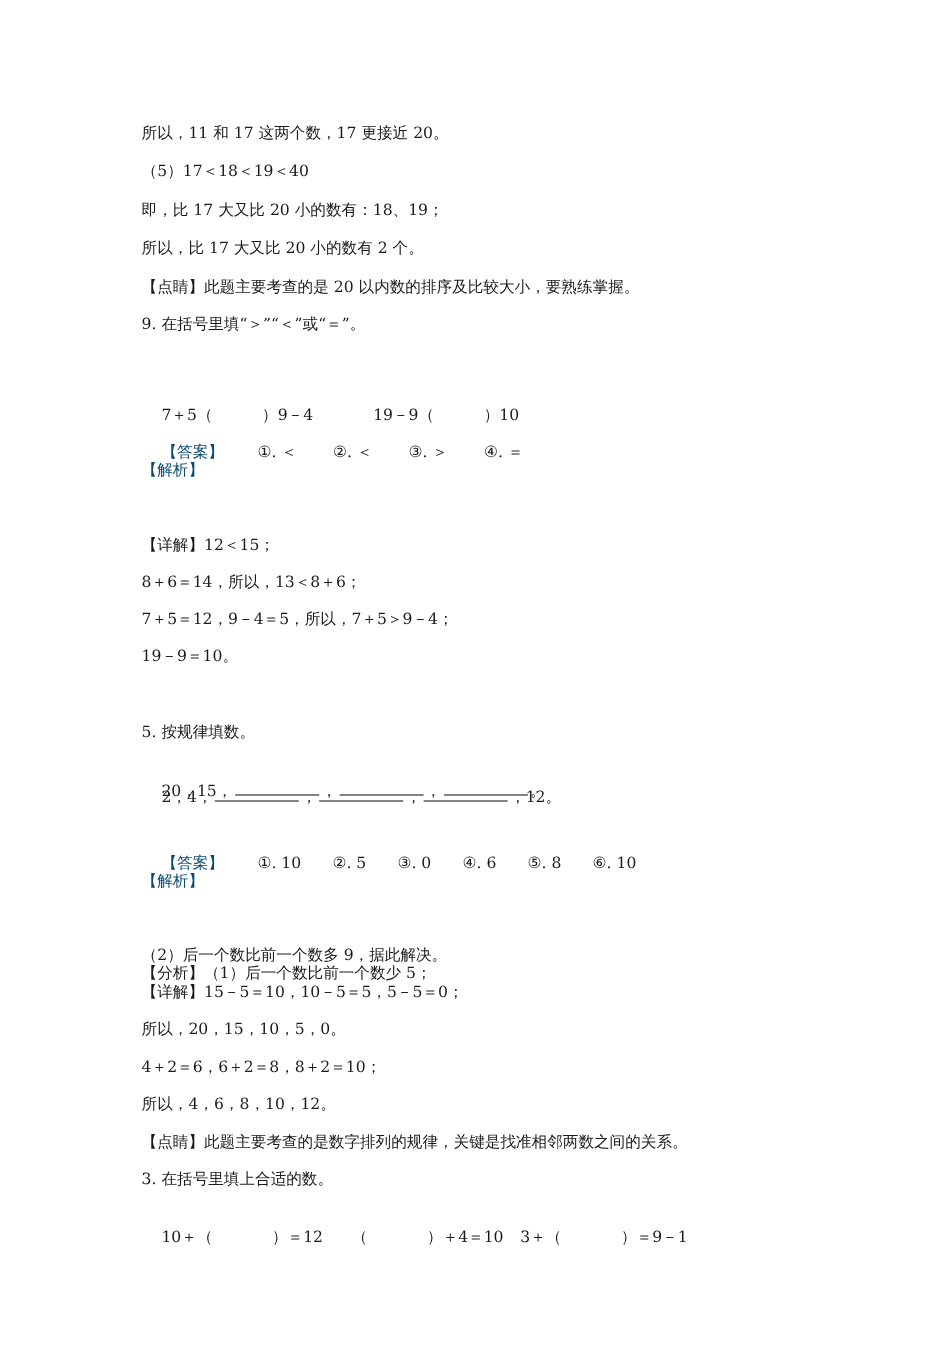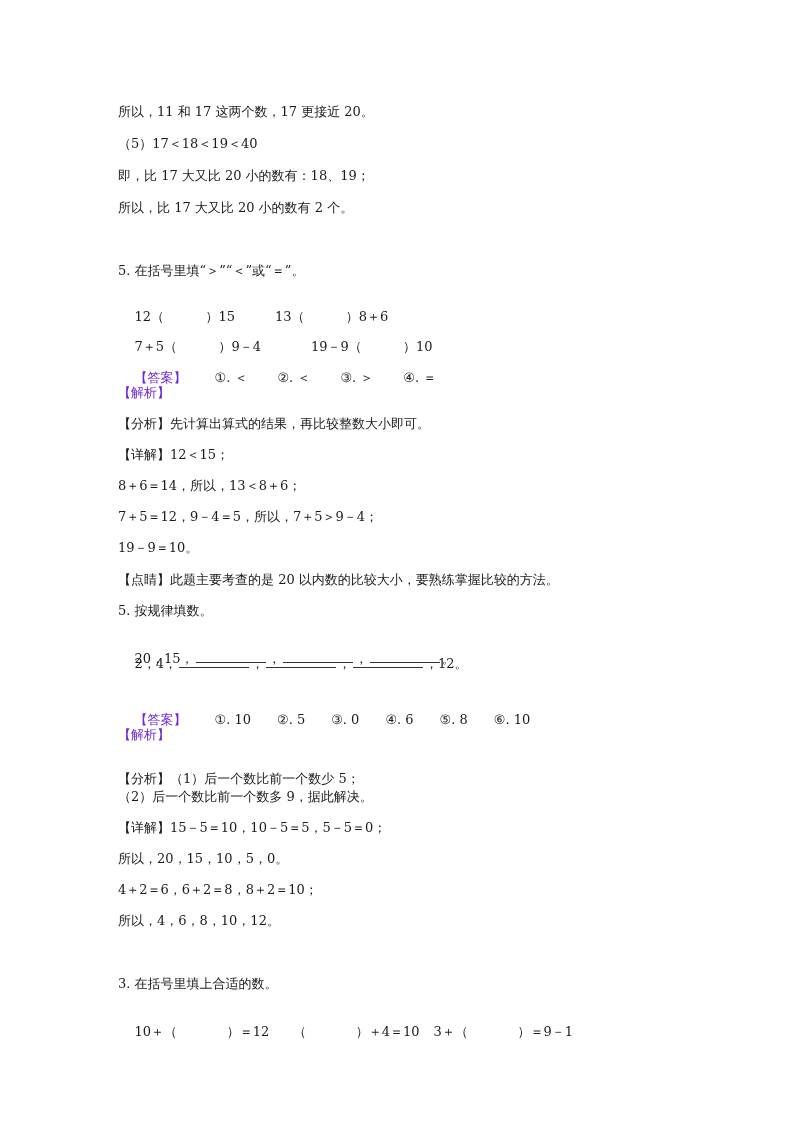--- a/index.html
+++ b/index.html
@@ -1,65 +1,62 @@
 <!DOCTYPE html>
 <html><head>
 <meta charset="utf-8">
 <style>
   html, body { margin: 0; padding: 0; background: #ffffff; }
   body { width: 793px; height: 1122px; position: relative; overflow: hidden;
          font-family: "DejaVu Serif", "Liberation Serif", serif; color: #1a1a1a; }
   .page { position: absolute; left: 0; top: 0; width: 793px; height: 1122px; }
   .line { position: absolute; left: 118px; font-size: 13px; line-height: 16px; white-space: pre; }
-  .blue { color: #6d28d9; }
+  .blue { color: #0c4a6e; }
   .blank { display: inline-block; width: 70px; border-bottom: 1px solid #333; height: 12px; vertical-align: baseline; margin: 0 2px; }
   .gap { display: inline-block; }
 </style>
 </head>
 <body>
 
 <div class="page">
   <div class="line" style="top:104px">所以，11 和 17 这两个数，17 更接近 20。</div>
   <div class="line" style="top:136px">（5）17＜18＜19＜40</div>
   <div class="line" style="top:168px">即，比 17 大又比 20 小的数有：18、19；</div>
   <div class="line" style="top:200px">所以，比 17 大又比 20 小的数有 2 个。</div>
+  <div class="line" style="top:232px">【点睛】此题主要考查的是 20 以内数的排序及比较大小，要熟练掌握。</div>
 
-  <div class="line" style="top:263px">5. 在括号里填“＞”“＜”或“＝”。</div>
-  <div class="line" style="top:293px">
-    <span>12（          ）15</span><span class="gap" style="width:40px"></span><span>13（          ）8＋6</span>
-  </div>
+  <div class="line" style="top:263px">9. 在括号里填“＞”“＜”或“＝”。</div>
   <div class="line" style="top:323px">
     <span>7＋5（          ）9－4</span><span class="gap" style="width:50px"></span><span>19－9（          ）10</span>
   </div>
   <div class="line" style="top:354px">
     <span class="blue">【答案】</span><span class="gap" style="width:28px"></span><span>①. ＜</span><span class="gap" style="width:30px"></span><span>②. ＜</span><span class="gap" style="width:30px"></span><span>③. ＞</span><span class="gap" style="width:30px"></span><span>④. ＝</span>
   </div>
   <div class="line blue" style="top:385px">【解析】</div>
-  <div class="line" style="top:416px">【分析】先计算出算式的结果，再比较整数大小即可。</div>
   <div class="line" style="top:447px">【详解】12＜15；</div>
   <div class="line" style="top:478px">8＋6＝14，所以，13＜8＋6；</div>
   <div class="line" style="top:509px">7＋5＝12，9－4＝5，所以，7＋5＞9－4；</div>
   <div class="line" style="top:540px">19－9＝10。</div>
-  <div class="line" style="top:572px">【点睛】此题主要考查的是 20 以内数的比较大小，要熟练掌握比较的方法。</div>
 
   <div class="line" style="top:603px">5. 按规律填数。</div>
   <div class="line" style="top:634px">
     <span>20，15，</span><span class="blank"></span><span>，</span><span class="blank"></span><span>，</span><span class="blank"></span><span>。</span>
   </div>
   <div class="line" style="top:639px">
     <span>2，4，</span><span class="blank"></span><span>，</span><span class="blank"></span><span>，</span><span class="blank"></span><span>，12。</span>
   </div>
   <div class="line" style="top:696px">
     <span class="blue">【答案】</span><span class="gap" style="width:28px"></span><span>①. 10</span><span class="gap" style="width:26px"></span><span>②. 5</span><span class="gap" style="width:26px"></span><span>③. 0</span><span class="gap" style="width:26px"></span><span>④. 6</span><span class="gap" style="width:26px"></span><span>⑤. 8</span><span class="gap" style="width:26px"></span><span>⑥. 10</span>
   </div>
   <div class="line blue" style="top:727px">【解析】</div>
-  <div class="line" style="top:771px">【分析】（1）后一个数比前一个数少 5；</div>
+  <div class="line" style="top:804px">【分析】（1）后一个数比前一个数少 5；</div>
   <div class="line" style="top:789px">（2）后一个数比前一个数多 9，据此解决。</div>
   <div class="line" style="top:820px">【详解】15－5＝10，10－5＝5，5－5＝0；</div>
   <div class="line" style="top:851px">所以，20，15，10，5，0。</div>
   <div class="line" style="top:882px">4＋2＝6，6＋2＝8，8＋2＝10；</div>
   <div class="line" style="top:913px">所以，4，6，8，10，12。</div>
+  <div class="line" style="top:945px">【点睛】此题主要考查的是数字排列的规律，关键是找准相邻两数之间的关系。</div>
 
   <div class="line" style="top:976px">3. 在括号里填上合适的数。</div>
   <div class="line" style="top:1008px">
     <span>10＋（            ）＝12</span><span class="gap" style="width:24px"></span><span>（            ）＋4＝10</span><span class="gap" style="width:14px"></span><span>3＋（            ）＝9－1</span>
   </div>
 </div>
 
 </body></html>

